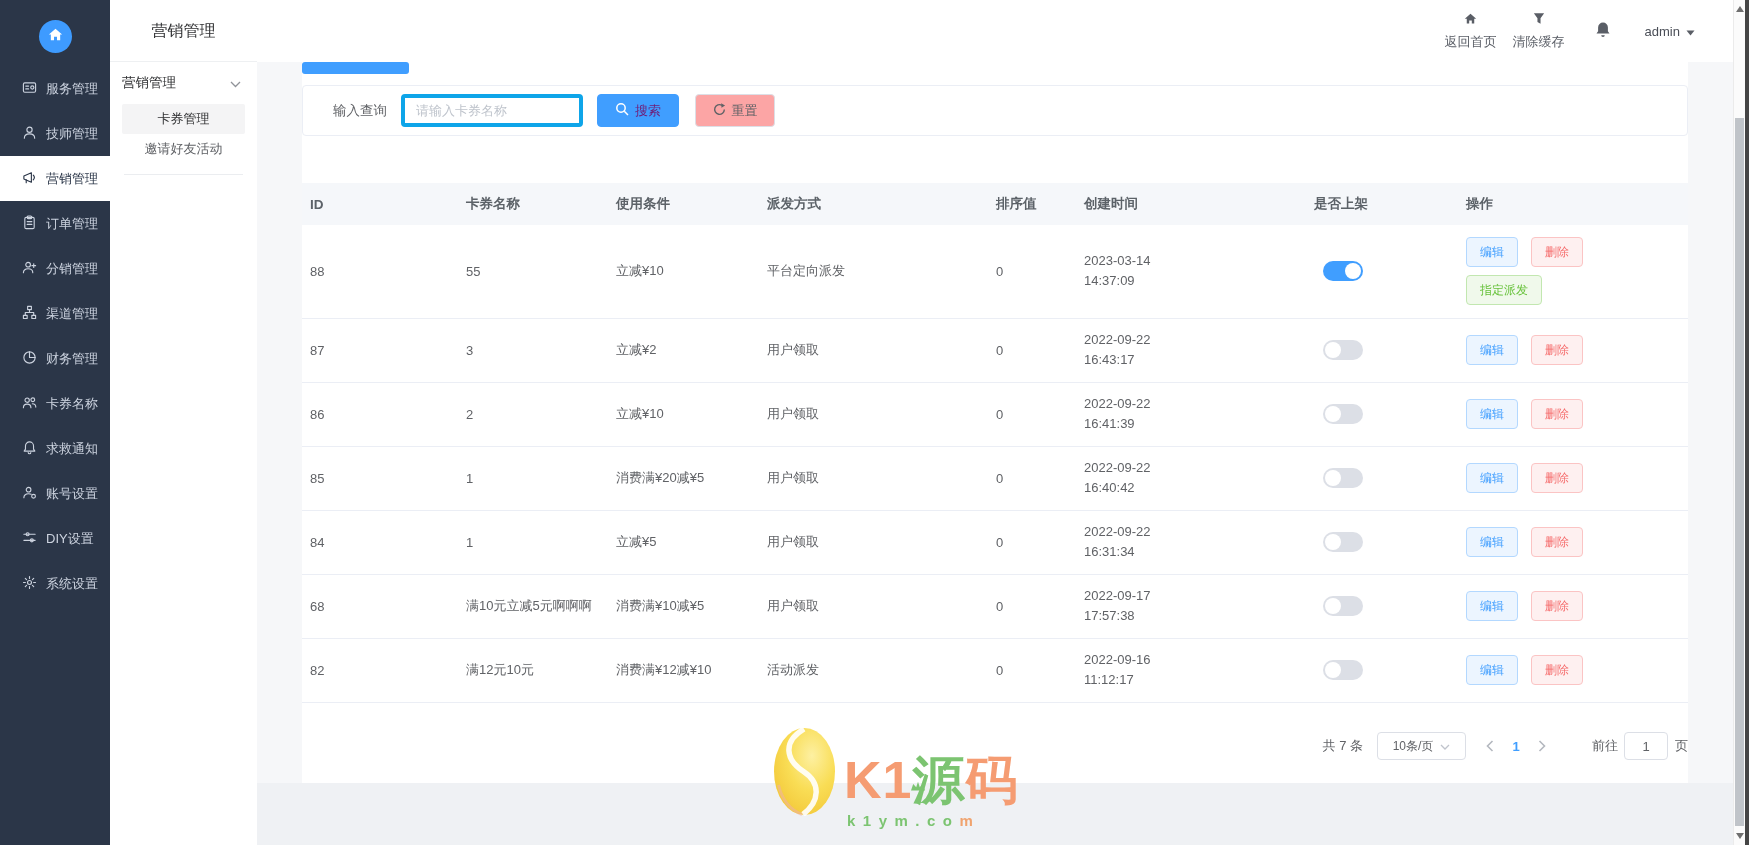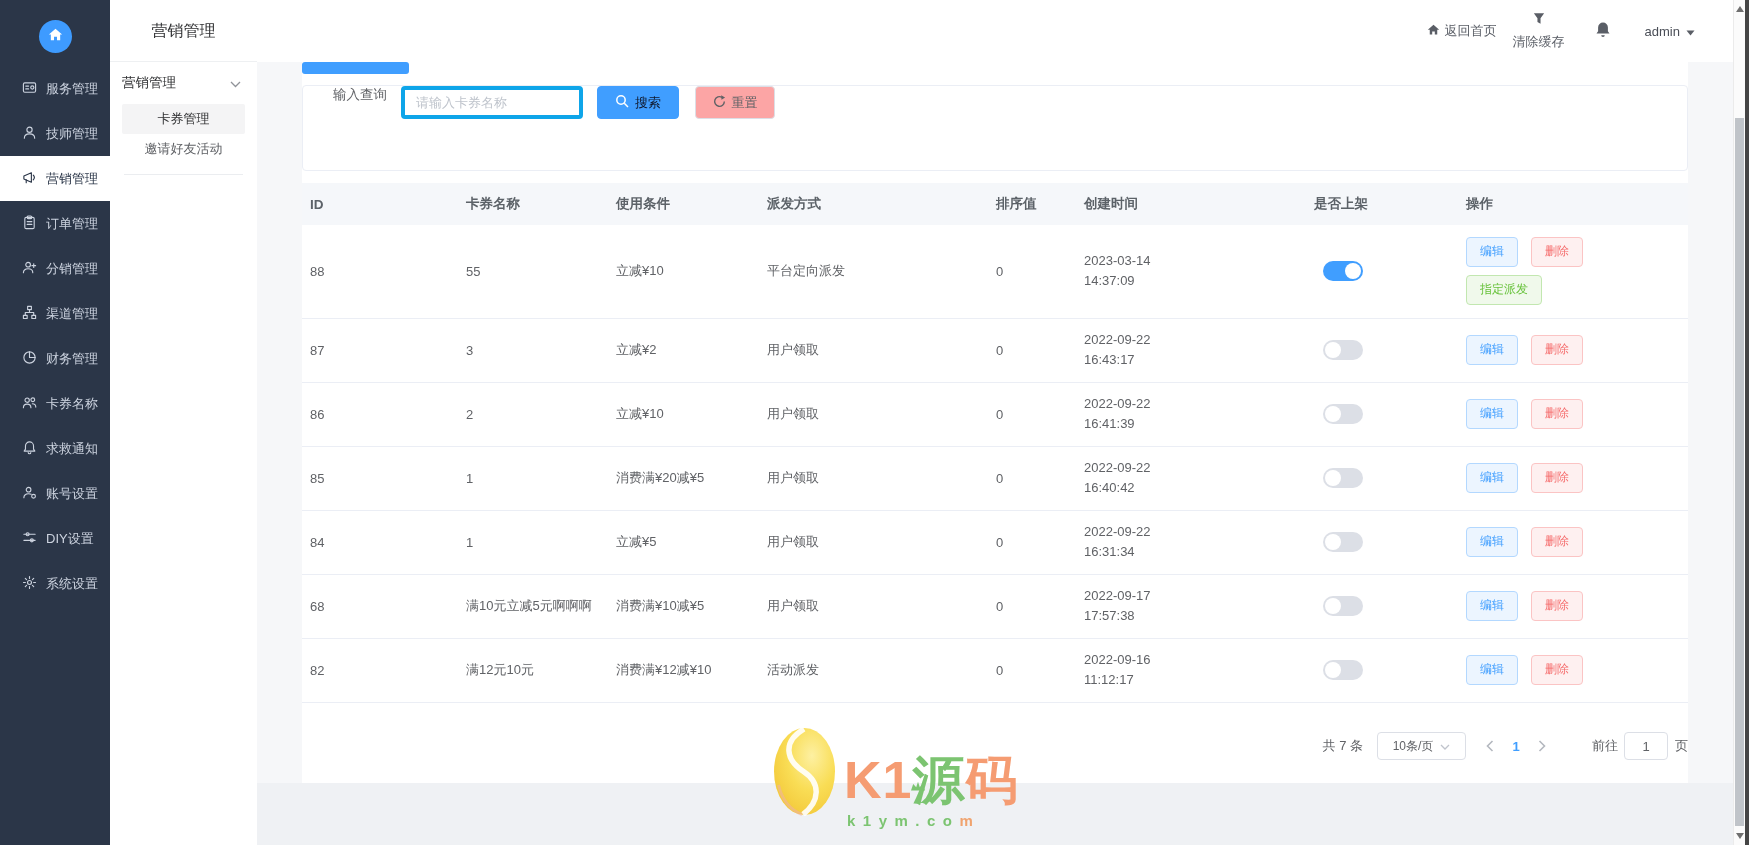--- a/index.html
+++ b/index.html
@@ -25,53 +25,53 @@
                    padding:0 16px 0 12px; font-size:13.5px; color:#303133; cursor:pointer; }
   .submenu-item { height:30px; margin:0 12px; display:flex; align-items:center; justify-content:center;
                   font-size:13px; color:#606266; cursor:pointer; border-radius:2px; }
   .submenu-item.active { background:#f4f4f5; color:#303133; }
   .submenu-divider { margin:10px 14px 0; border-top:1px solid #ebedf0; }
 
   
   .topbar { position:absolute; left:257px; top:0; width:1476px; height:62px; background:#fff;
             display:flex; align-items:center; justify-content:flex-end; padding-right:38px; z-index:1; }
   .tb-item { display:flex; align-items:center; gap:5px; color:#5a5e66; font-size:13px; cursor:pointer; }
-  .tb-home { margin-right:16px; } .tb-cache { margin-right:30px;flex-direction:column; }
+  .tb-home { margin-right:16px;flex-direction:column; } .tb-cache { margin-right:30px;flex-direction:column; }
   .tb-bell { margin-right:34px; cursor:pointer; display:flex; align-items:center; }
   .tb-admin { display:flex; align-items:center; gap:6px; color:#4a4e57; font-size:13px; cursor:pointer; }
 
   
   .card { position:absolute; left:302px; top:62px; width:1386px; height:721px; background:#fff; z-index:2; }
   .tab-indicator { position:absolute; top:0; left:0; width:107px; height:12px; background:#409eff; border-radius:3px; cursor:pointer; }
-  .search-panel { position:absolute; top:23px; left:0; width:1386px; height:86px;
-                  border:1px solid #ebeef5; border-radius:4px; display:flex; align-items:flex-start; padding-left:30px; }
+  .search-panel { position:absolute; top:23px; left:0; width:1386px; height:51px;
+                  border:1px solid #ebeef5; border-radius:4px; display:flex; align-items:center; padding-left:30px; }
   .search-label { font-size:13.5px; color:#606266; margin-right:14px; }
   .search-input { width:182px; height:33px; border:4px solid #0ea5e9; border-radius:4px;
                   padding:5px 11px; font-size:13px; color:#606266; outline:none; font-family:inherit; }
   .search-input::placeholder { color:#bfc4cc; }
   .btn { height:33px; border-radius:4px; display:flex; align-items:center; justify-content:center;
          gap:6px; font-size:13px; cursor:pointer; }
-  .btn-search { width:82px; margin-left:14px; background:#409eff; border:1px solid #409eff; color:#0f172a; }
+  .btn-search { width:82px; margin-left:14px; background:#409eff; border:1px solid #409eff; color:#701a75; }
   .btn-reset  { width:80px; margin-left:16px; background:#fca5a5; border:1px solid #dcdfe6; color:#606266; }
 
   
   .table-wrap { position:absolute; top:121px; left:0; width:1386px; }
   table { width:1386px; table-layout:fixed; border-collapse:collapse; }
   thead tr { height:42px; background:#f5f7fa; }
   th { text-align:left; padding-left:8px; font-size:13.5px; font-weight:600; color:#5c6268; }
   tbody tr { height:64px; border-bottom:1px solid #ebeef5; }
   tbody tr.tall { height:93px; }
   td { padding-left:8px; vertical-align:middle; font-size:13px; color:#606266; }
   .dt { line-height:1.55; }
   .toggle { width:40px; height:20px; border-radius:10px; background:#dcdfe6; position:relative;
             cursor:pointer; margin-left:9px; }
   .toggle.on { background:#409eff; }
   .toggle .knob { position:absolute; top:2px; left:2px; width:16px; height:16px; border-radius:50%; background:#fff; }
   .toggle.on .knob { left:22px; }
-  .ops-wrap { display:flex; flex-wrap:wrap; width:192px; align-items:flex-start;font-family:Liberation Mono, monospace; }
+  .ops-wrap { display:flex; flex-wrap:wrap; width:192px; align-items:flex-start; }
   .action-btn { font-size:12px; border-radius:4px; padding:8px 13px; line-height:1;
                 margin:4px 13px 4px 0; cursor:pointer; white-space:nowrap; }
   .action-edit   { color:#409eff; background:#ecf5ff; border:1px solid #b3d8ff; }
   .action-delete { color:#f56c6c; background:#fef0f0; border:1px solid #fbc4c4; }
   .action-assign { color:#67c23a; background:#f0f9eb; border:1px solid #c2e7b0; }
 
   
   .pagination { position:absolute; top:656px; left:0; width:1386px; height:56px;
                 display:flex; align-items:center; justify-content:flex-end; font-size:13px; color:#606266; }
   .pg-total { margin-right:14px; }

